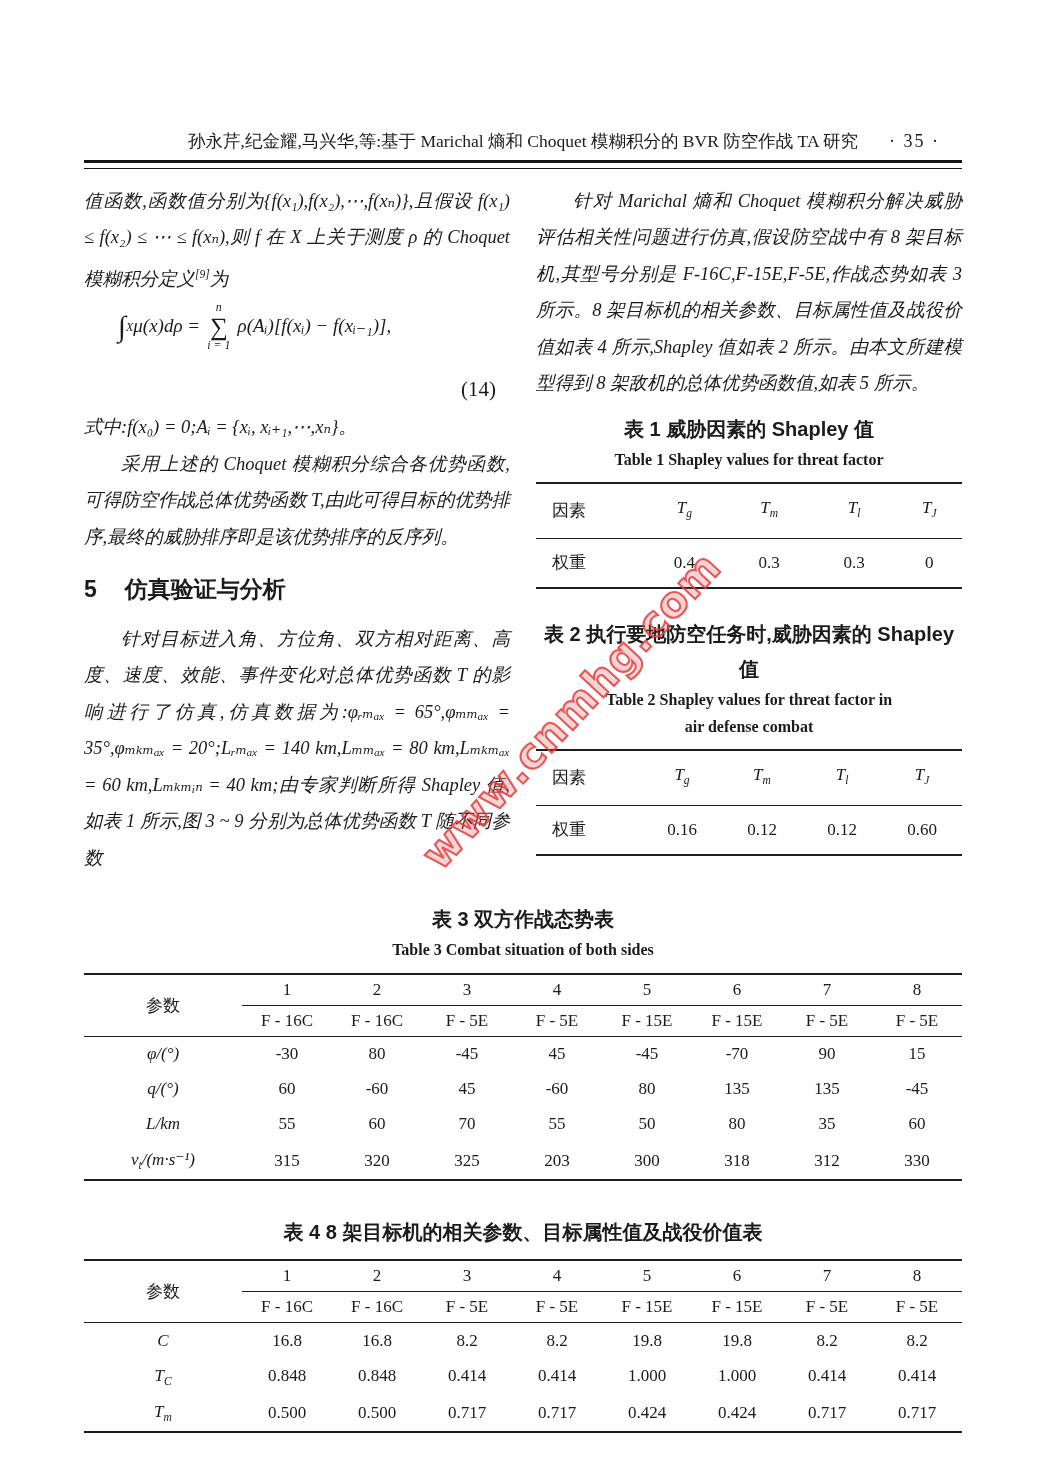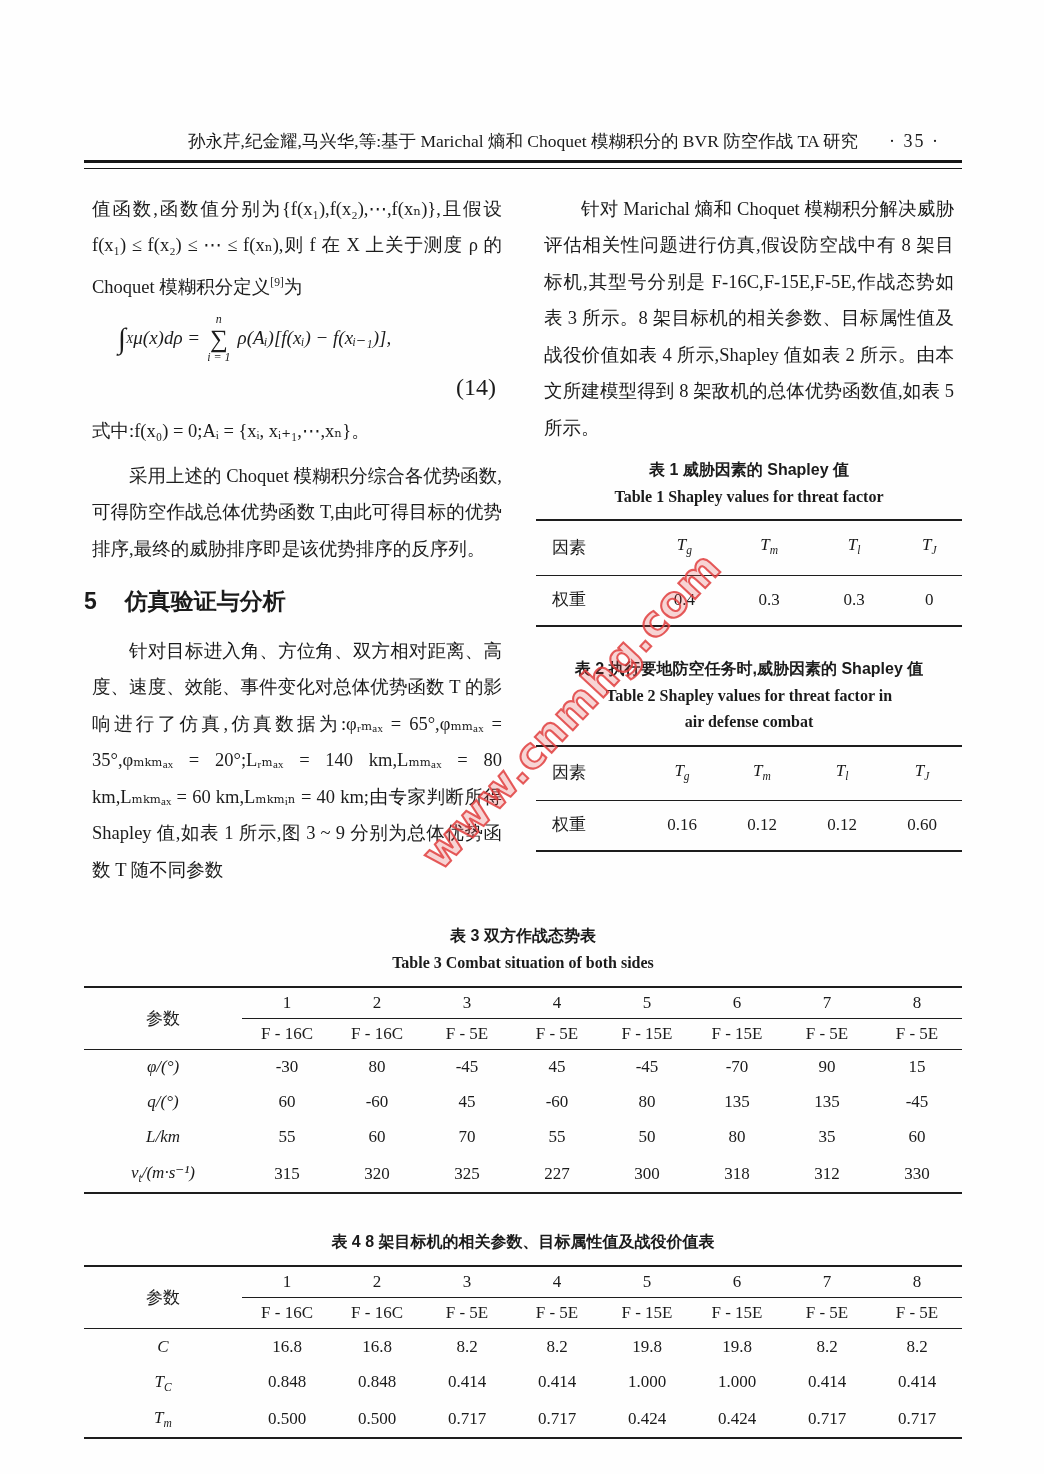--- a/index.html
+++ b/index.html
@@ -9,37 +9,37 @@
     padding:128px 82px 0 84px;
     font-family:"Liberation Serif","DejaVu Serif",serif;
   }
   
   .header { position:relative; text-align:center; font-size:17.5px; line-height:26px; }
   .page-number { position:absolute; right:22px; top:0; font-size:18px; letter-spacing:2px; }
   .header-rule { margin-top:6px; border-top:3.5px solid #161616; border-bottom:1.6px solid #161616; height:4.5px; }
   
   .columns { display:flex; gap:26px; margin-top:14px; }
   .col { flex:1; min-width:0; font-size:18.5px; line-height:36.5px; text-align:justify; }
-  p { margin:8px; }
+  p { margin:0;font-style:italic; }
   .indent { text-indent:2em; }
   sup.ref { font-size:11.5px; }
   
   .equation { display:flex; align-items:center; padding-left:34px; margin-top:4px; font-size:19px; font-style:italic; line-height:1.2; }
   .int-sym { font-size:29px; font-style:normal; }
   .int-sub { font-size:12px; vertical-align:-9px; }
   .sum { display:inline-flex; flex-direction:column; align-items:center; margin:0 7px; line-height:1; font-style:normal; }
   .sum-sym { font-size:25px; }
   .sum-n,.sum-i { font-size:12px; font-style:italic; line-height:1.1; }
-  .eq-number { text-align:right; padding-right:14px; font-size:24px; margin:4px 0 2px; }
+  .eq-number { text-align:right; padding-right:14px; font-size:21px; margin:18px 0 2px; }
   
   .section-heading { font-family:"Liberation Sans","DejaVu Sans",sans-serif; font-weight:bold; font-size:23px; line-height:1.3; margin:20px 0 16px; }
   .section-heading .num { margin-right:28px; }
   
   .tbl-section { margin-top:12px; }
-  .tbl-title-cn { text-align:center; font-family:"Liberation Sans","DejaVu Sans",sans-serif; font-weight:bold; font-size:16px; line-height:1.75; }
+  .tbl-title-cn { text-align:center; font-family:"Liberation Sans","DejaVu Sans",sans-serif; font-weight:bold; font-size:20px; line-height:1.75; }
   .tbl-title-en { text-align:center; font-weight:bold; font-size:16px; line-height:1.65; }
   .rule-table { width:100%; border-collapse:collapse; margin-top:9px; font-size:17px;
     border-top:2.6px solid #1d1d1d; border-bottom:2.6px solid #1d1d1d; }
   .rule-table td, .rule-table th { padding:6px 4px; text-align:center; font-weight:normal; }
   .math-i { font-style:italic; }
   sub { font-size:11.5px; }
   
   .small-table tr.hdr td { border-bottom:1.3px solid #1d1d1d; }
   .small-table td.lab { text-align:left; padding-left:16px; width:86px;
     font-family:"Liberation Sans","DejaVu Sans",sans-serif; }
@@ -213,21 +213,21 @@
             <td>50</td>
             <td>80</td>
             <td>35</td>
             <td>60</td>
           </tr>
           <tr>
             <td class="rowlabel"><span class="math-i">v</span><sub class="math-i">t</sub><span>/(m·s⁻¹)</span></td>
             <td>315</td>
             <td>320</td>
             <td>325</td>
-            <td>227</td>
+            <td>203</td>
             <td>300</td>
             <td>318</td>
             <td>312</td>
             <td>330</td>
           </tr>
         </tbody>
       </table>
   </div>
 
   <div class="tbl-section" style="margin-top:34px;">

